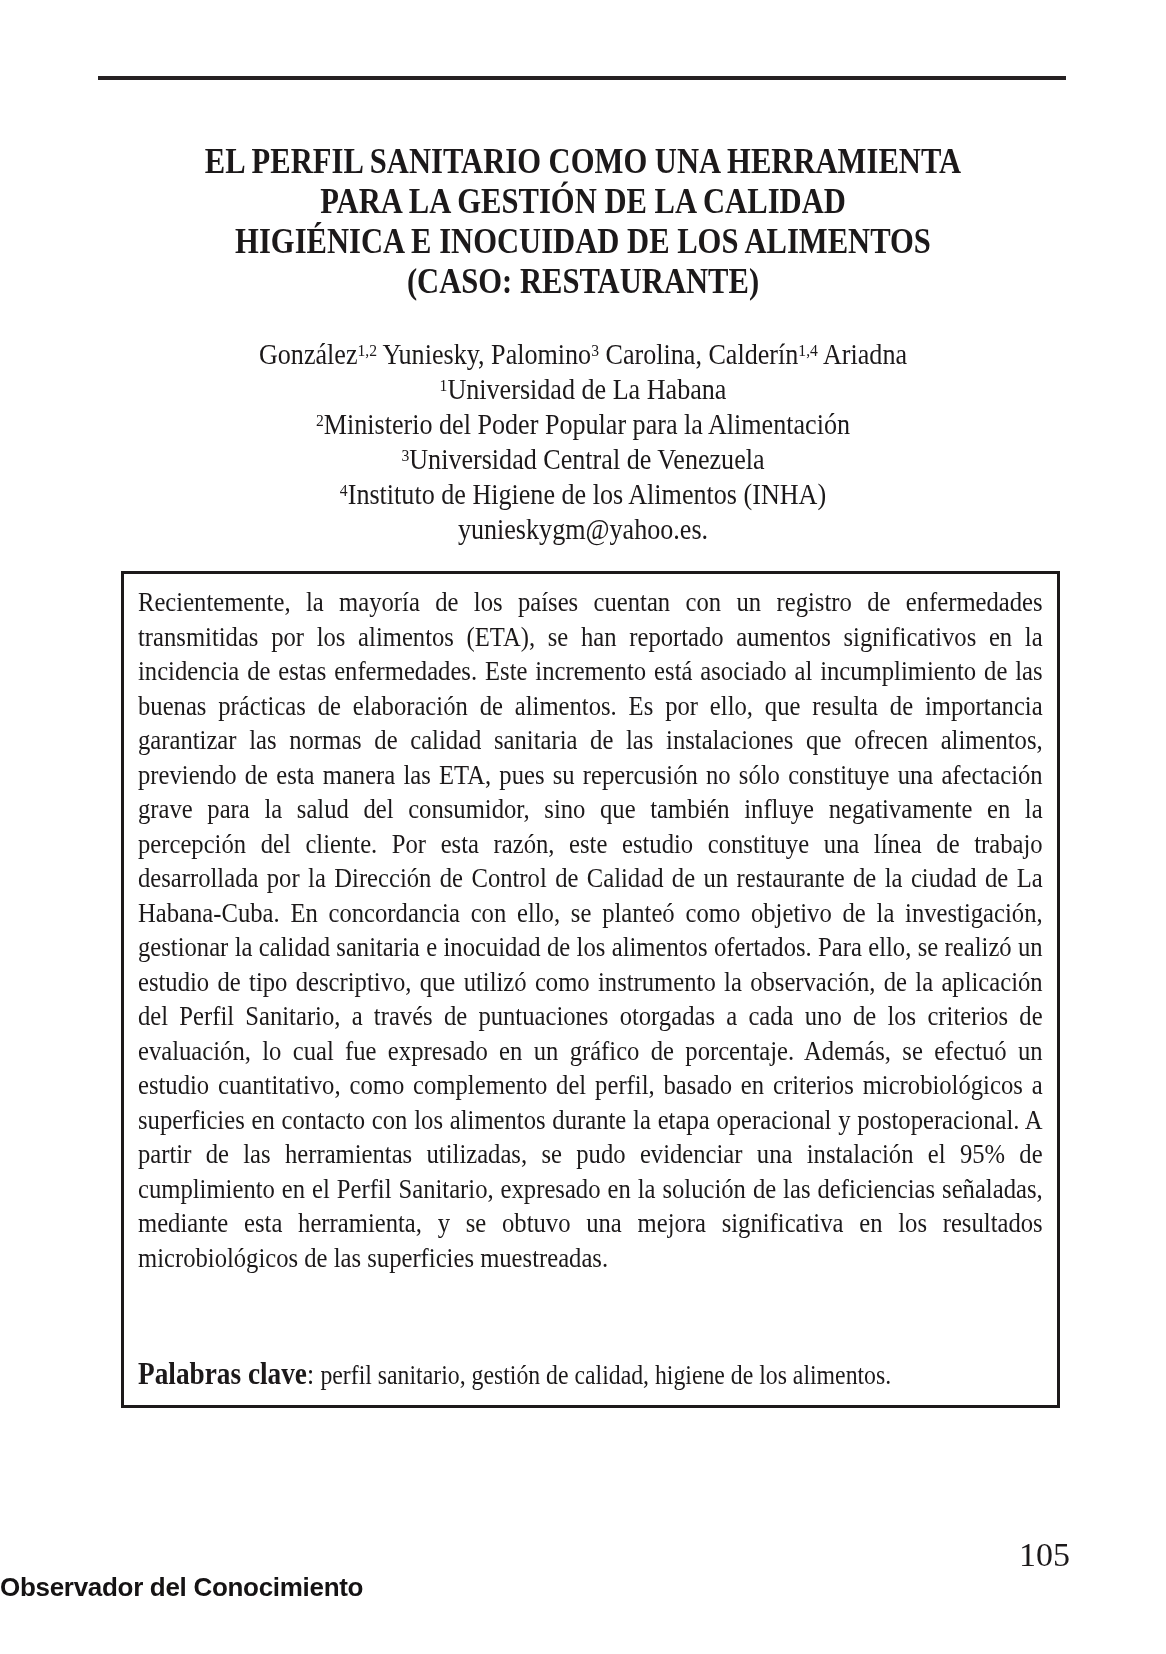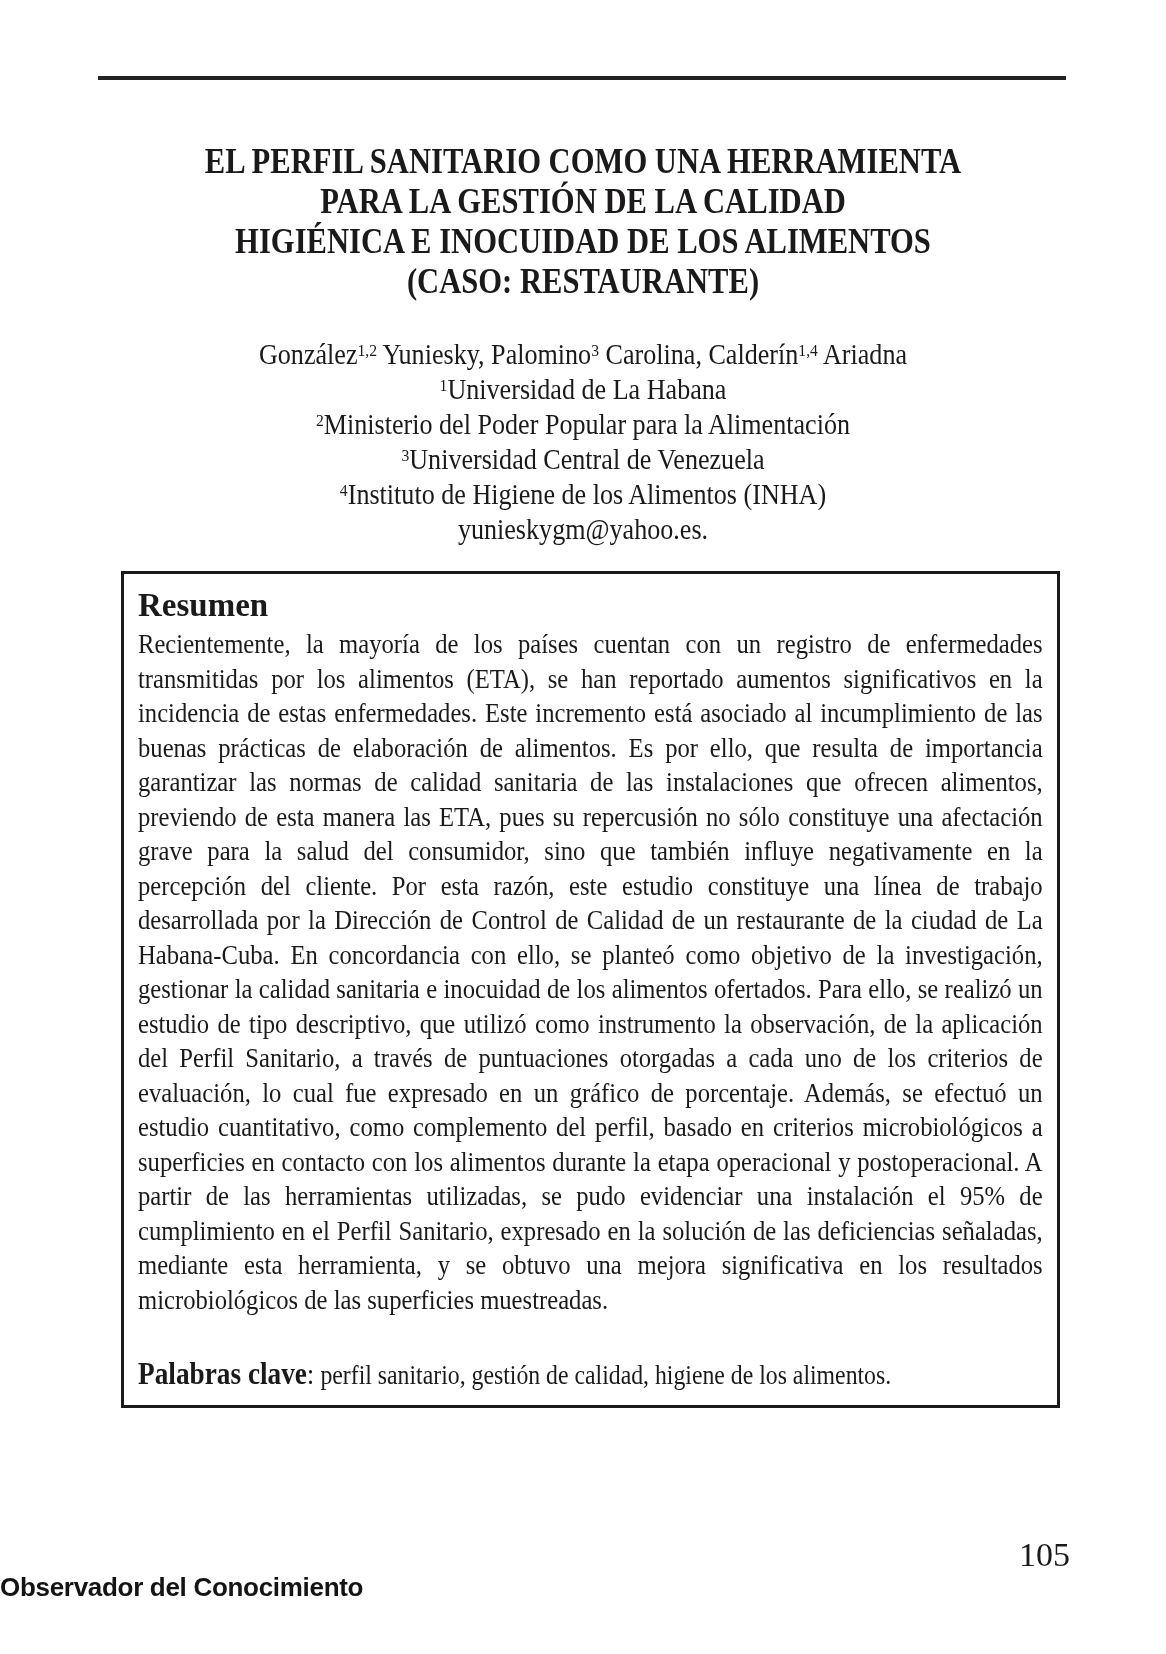--- a/index.html
+++ b/index.html
@@ -136,21 +136,20 @@
   <div class="authors-block">
     <div><span>González</span><span class="sup">1,2</span><span> Yuniesky, Palomino</span><span class="sup">3</span><span> Carolina, Calderín</span><span class="sup">1,4</span><span> Ariadna</span></div>
     <div><span class="sup">1</span><span>Universidad de La Habana</span></div>
     <div><span class="sup">2</span><span>Ministerio del Poder Popular para la Alimentación</span></div>
     <div><span class="sup">3</span><span>Universidad Central de Venezuela</span></div>
     <div><span class="sup">4</span><span>Instituto de Higiene de los Alimentos (INHA)</span></div>
     <div>yunieskygm@yahoo.es.</div>
   </div>
 
   <div class="abstract-box">
-    <div class="abstract-heading">Resumen</div>
     <div class="abstract-body">Recientemente, la mayoría de los países cuentan con un registro de enfermedades transmitidas por los alimentos (ETA), se han reportado aumentos significativos en la incidencia de estas enfermedades. Este incremento está asociado al incumplimiento de las buenas prácticas de elaboración de alimentos. Es por ello, que resulta de importancia garantizar las normas de calidad sanitaria de las instalaciones que ofrecen alimentos, previendo de esta manera las ETA, pues su repercusión no sólo constituye una afectación grave para la salud del consumidor, sino que también influye negativamente en la percepción del cliente. Por esta razón, este estudio constituye una línea de trabajo desarrollada por la Dirección de Control de Calidad de un restaurante de la ciudad de La Habana-Cuba. En concordancia con ello, se planteó como objetivo de la investigación, gestionar la calidad sanitaria e inocuidad de los alimentos ofertados. Para ello, se realizó un estudio de tipo descriptivo, que utilizó como instrumento la observación, de la aplicación del Perfil Sanitario, a través de puntuaciones otorgadas a cada uno de los criterios de evaluación, lo cual fue expresado en un gráfico de porcentaje. Además, se efectuó un estudio cuantitativo, como complemento del perfil, basado en criterios microbiológicos a superficies en contacto con los alimentos durante la etapa operacional y postoperacional. A partir de las herramientas utilizadas, se pudo evidenciar una instalación el 95% de cumplimiento en el Perfil Sanitario, expresado en la solución de las deficiencias señaladas, mediante esta herramienta, y se obtuvo una mejora significativa en los resultados microbiológicos de las superficies muestreadas.</div>
     <div class="keywords-row"><span class="keywords-label">Palabras clave</span><span class="keywords-colon">: </span><span class="keywords-text">perfil sanitario, gestión de calidad, higiene de los alimentos.</span></div>
   </div>
 
   <div class="footer-journal">Observador del Conocimiento</div>
   <div class="footer-page-number">105</div>
 
 </div>
 
 </body></html>

